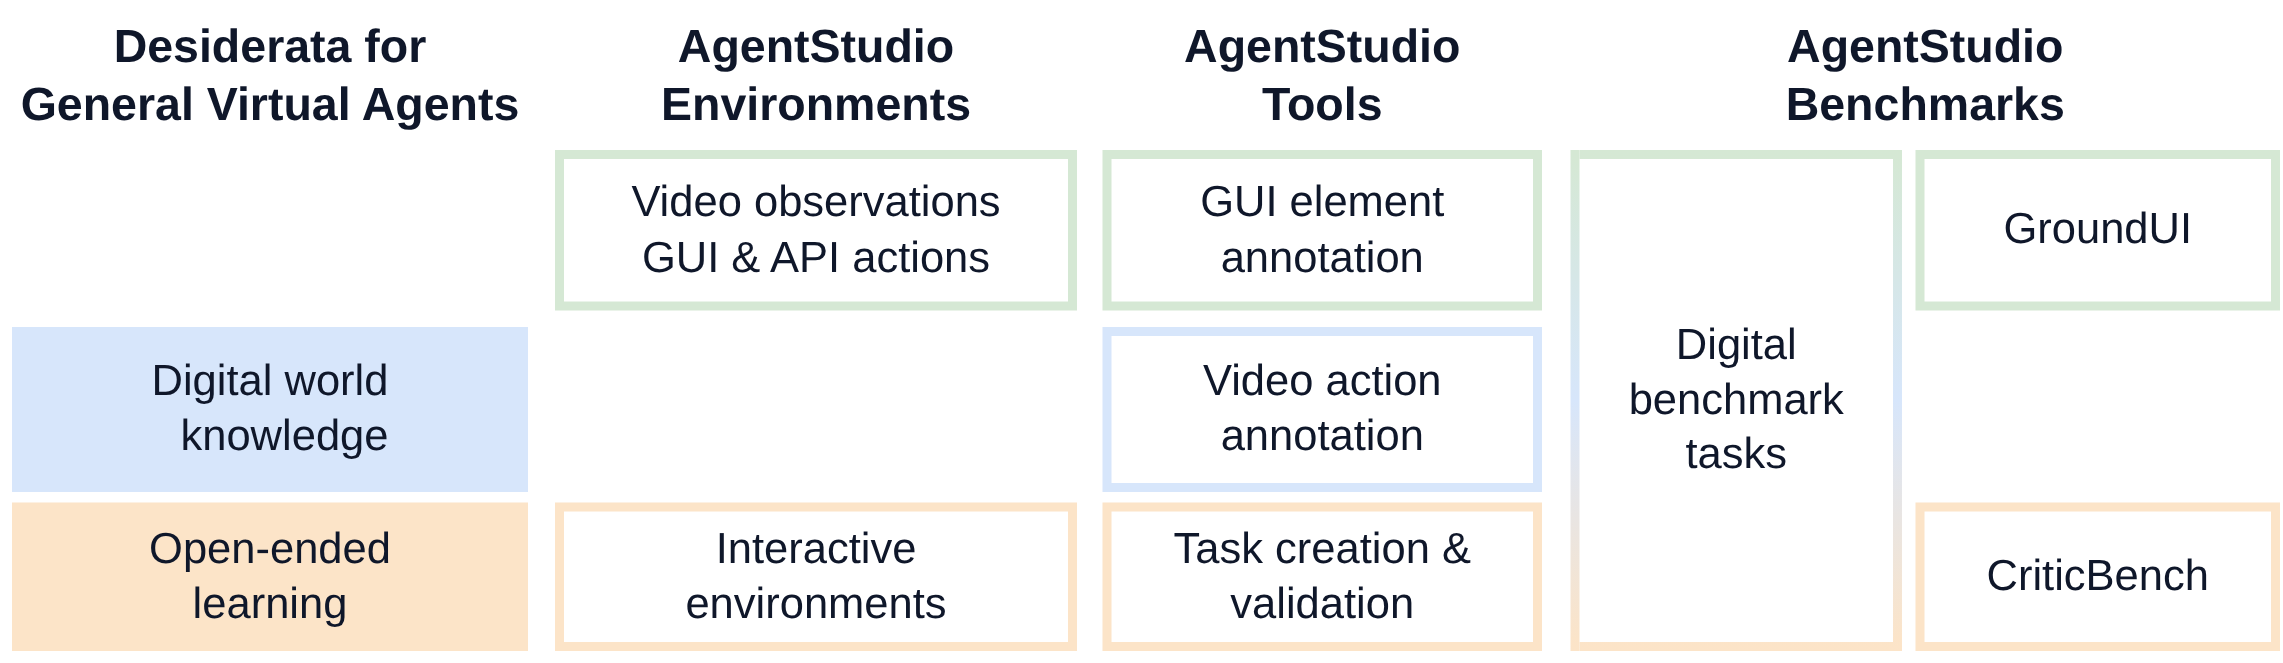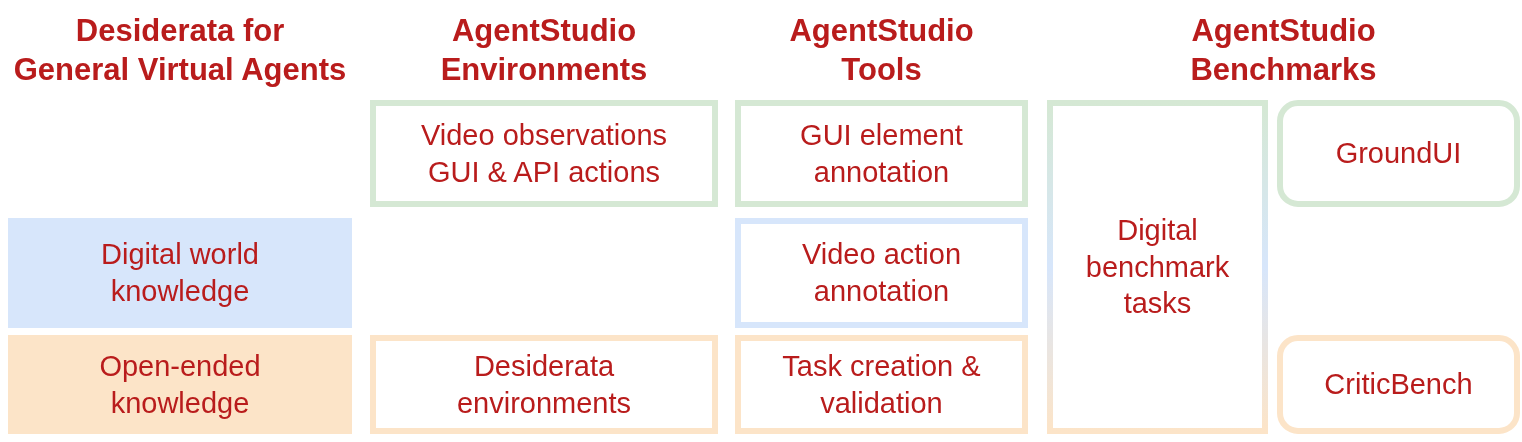--- a/index.html
+++ b/index.html
@@ -10,21 +10,21 @@
   .diagram {
     position: relative;
     width: 1338px;
     height: 442px;
     box-sizing: border-box;
     padding-left: 8px;
     display: grid;
     grid-template-columns: 344px 18px 348px 17px 293px 19px 221px 9px 243px;
     grid-template-rows: 100px 107px 11px 110px 7px 99px;
     font-family: "Liberation Sans", "DejaVu Sans", sans-serif;
-    color: #b91c1c;
+    color: #0f172a;
     background: #ffffff;
   }
   .hdr {
     display: flex;
     align-items: center;
     justify-content: center;
     text-align: center;
     font-weight: bold;
     font-size: 31px;
     line-height: 1.27;
@@ -36,42 +36,42 @@
     align-items: center;
     justify-content: center;
     text-align: center;
     font-size: 29px;
     line-height: 1.26;
     white-space: pre-line;
     box-sizing: border-box;
   }
   
   .fill-green  { background: var(--green,  #d5e8d4); }
-  .fill-blue   { background: var(--blue,   #d7e6fb); }
+  .fill-blue   { background: var(--blue,   #d7e6fb); text-align: right; }
   .fill-orange { background: var(--orange, #fce4c8); }
   
   .box { background: #ffffff; border: 6px solid #cccccc; }
   .box-green  { border-color: var(--green,  #d5e8d4); }
   .box-blue   { border-color: var(--blue,   #d7e6fb); }
   .box-orange { border-color: var(--orange, #fce4c8); }
   
   .box-gradient {
     background: #ffffff;
     border: 6px solid transparent;
     border-image: linear-gradient(180deg,
       var(--green,  #d5e8d4) 0%,
       var(--blue,   #d7e6fb) 50%,
       var(--orange, #fce4c8) 100%) 1;
   }
   
   .c1 { grid-column: 1; }
   .c2 { grid-column: 3; }
   .c3 { grid-column: 5; }
   .c4a { grid-column: 7; }
-  .c4b { grid-column: 9; border-radius: 21px; }
+  .c4b { grid-column: 9; }
   .r1 { grid-row: 2; }
   .r2 { grid-row: 4; }
   .r3 { grid-row: 6; }
   .r-span { grid-row: 2 / 7; }
   .hdr-benchmarks { grid-column: 7 / 10; }
 </style>
 </head>
 <body>
 
 <div class="diagram">
@@ -81,25 +81,25 @@
   <div class="hdr c2">AgentStudio
 Environments</div>
   <div class="hdr c3">AgentStudio
 Tools</div>
   <div class="hdr hdr-benchmarks">AgentStudio
 Benchmarks</div>
 
   <div class="cell c1 r2 fill-blue">Digital world
 knowledge</div>
   <div class="cell c1 r3 fill-orange">Open-ended
-knowledge</div>
+learning</div>
 
   <div class="cell c2 r1 box box-green">Video observations
 GUI &amp; API actions</div>
-  <div class="cell c2 r3 box box-orange">Desiderata
+  <div class="cell c2 r3 box box-orange">Interactive
 environments</div>
 
   <div class="cell c3 r1 box box-green">GUI element
 annotation</div>
   <div class="cell c3 r2 box box-blue">Video action
 annotation</div>
   <div class="cell c3 r3 box box-orange">Task creation &amp;
 validation</div>
 
   <div class="cell c4a r-span box-gradient">Digital

